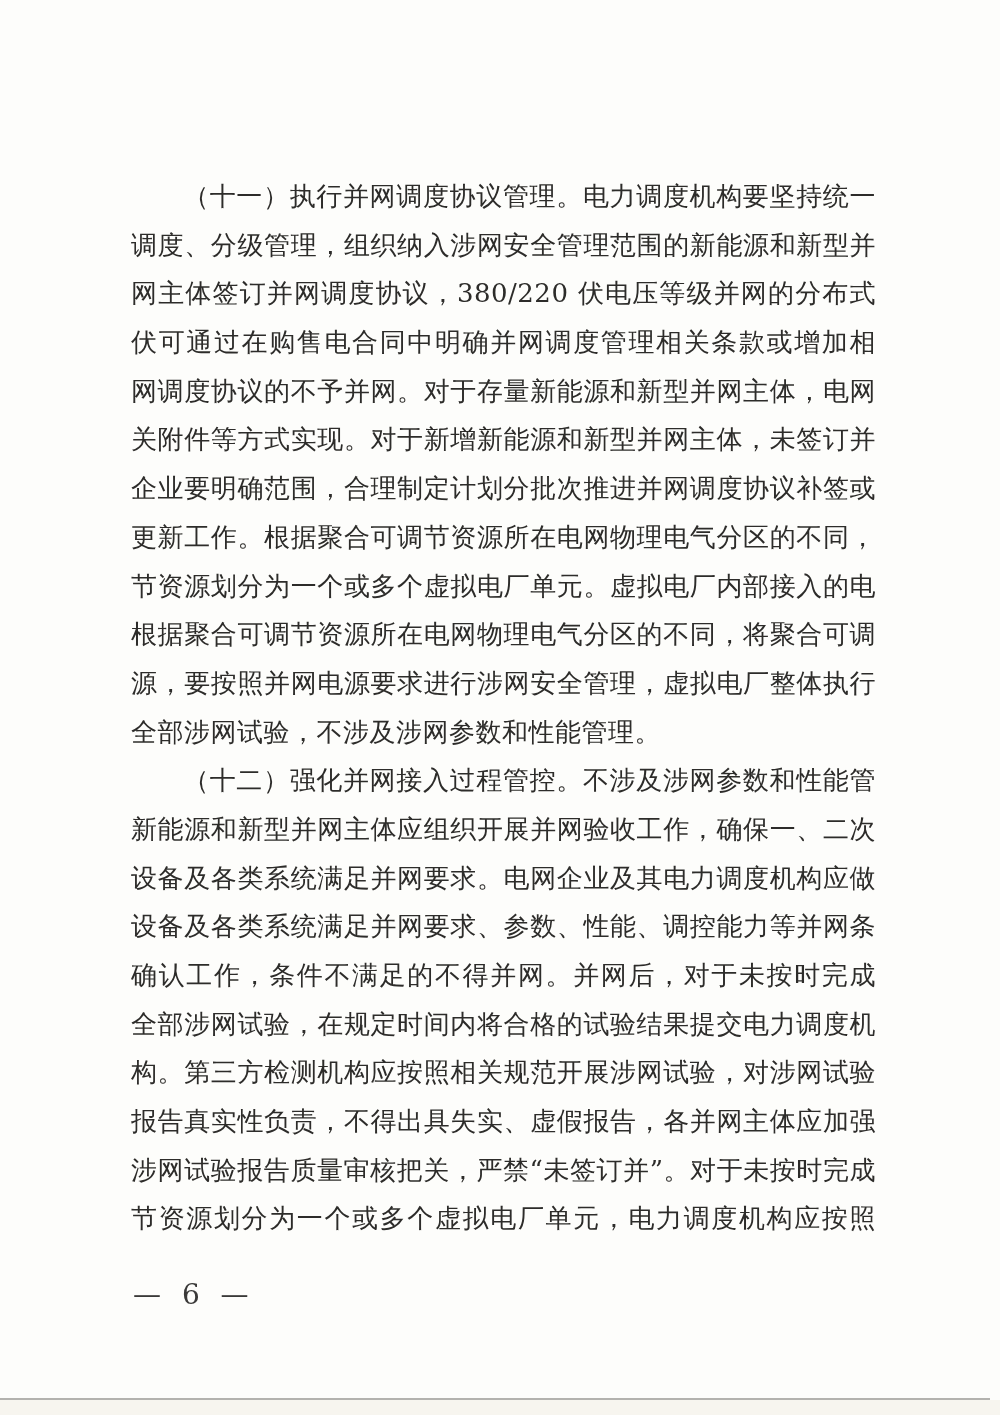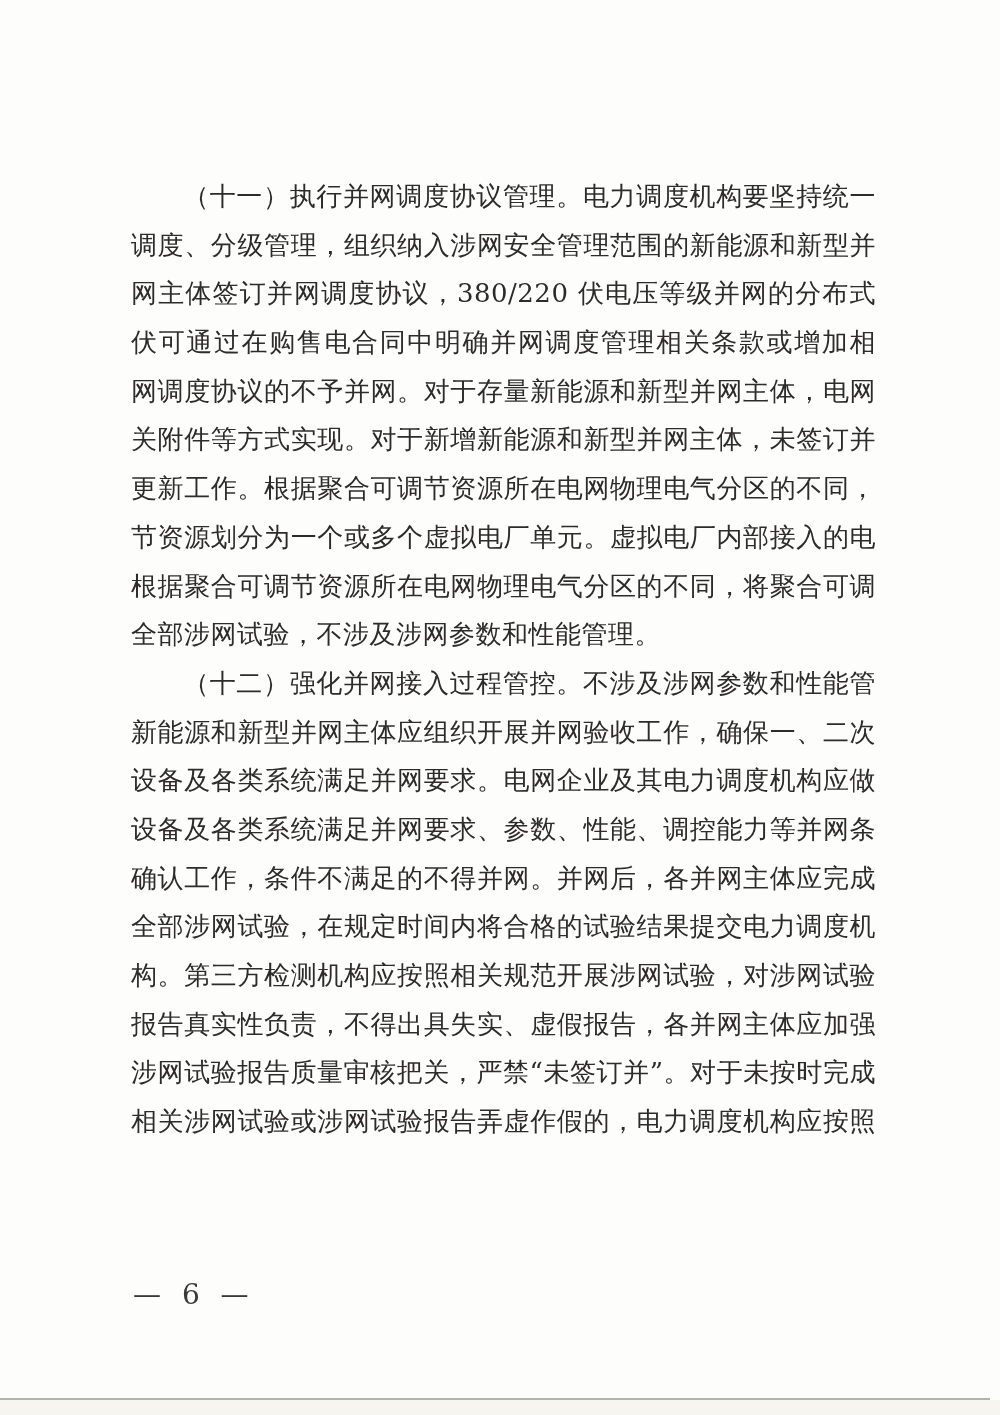--- a/index.html
+++ b/index.html
@@ -77,37 +77,39 @@
 
   <div class="text-block">
 
     <div class="para">
       <div class="line indent">（十一）执行并网调度协议管理。电力调度机构要坚持统一</div>
       <div class="line">调度、分级管理，组织纳入涉网安全管理范围的新能源和新型并</div>
       <div class="line">网主体签订并网调度协议，380/220 伏电压等级并网的分布式光</div>
       <div class="line">伏可通过在购售电合同中明确并网调度管理相关条款或增加相</div>
       <div class="line">网调度协议的不予并网。对于存量新能源和新型并网主体，电网</div>
       <div class="line">关附件等方式实现。对于新增新能源和新型并网主体，未签订并</div>
+      <div class="line">企业要明确范围，合理制定计划分批次推进并网调度协议补签或</div>
       <div class="line">更新工作。根据聚合可调节资源所在电网物理电气分区的不同，可</div>
       <div class="line">节资源划分为一个或多个虚拟电厂单元。虚拟电厂内部接入的电</div>
       <div class="line">根据聚合可调节资源所在电网物理电气分区的不同，将聚合可调</div>
+      <div class="line">源，要按照并网电源要求进行涉网安全管理，虚拟电厂整体执行</div>
       <div class="line endpara">全部涉网试验，不涉及涉网参数和性能管理。</div>
     </div>
 
     <div class="para">
       <div class="line indent">（十二）强化并网接入过程管控。不涉及涉网参数和性能管理</div>
       <div class="line">新能源和新型并网主体应组织开展并网验收工作，确保一、二次</div>
       <div class="line">设备及各类系统满足并网要求。电网企业及其电力调度机构应做</div>
       <div class="line">设备及各类系统满足并网要求、参数、性能、调控能力等并网条件</div>
-      <div class="line">确认工作，条件不满足的不得并网。并网后，各并网主体应完成</div>
+      <div class="line">确认工作，条件不满足的不得并网。并网后，对于未按时完成</div>
       <div class="line">全部涉网试验，在规定时间内将合格的试验结果提交电力调度机</div>
       <div class="line">构。第三方检测机构应按照相关规范开展涉网试验，对涉网试验</div>
       <div class="line">报告真实性负责，不得出具失实、虚假报告，各并网主体应加强</div>
       <div class="line">涉网试验报告质量审核把关，严禁“未签订并”。对于未按时完成</div>
-      <div class="line">相关涉网试验或涉网试验报告弄虚作假的，电力调度机构应按照</div>
+      <div class="line">节资源划分为一个或多个虚拟电厂单元，电力调度机构应按照</div>
     </div>
 
   </div>
 
   <div class="footer-page-number">— 6 —</div>
 
   <div class="page-below-edge"></div>
   <div class="page-edge-line"></div>
 
 </div>

